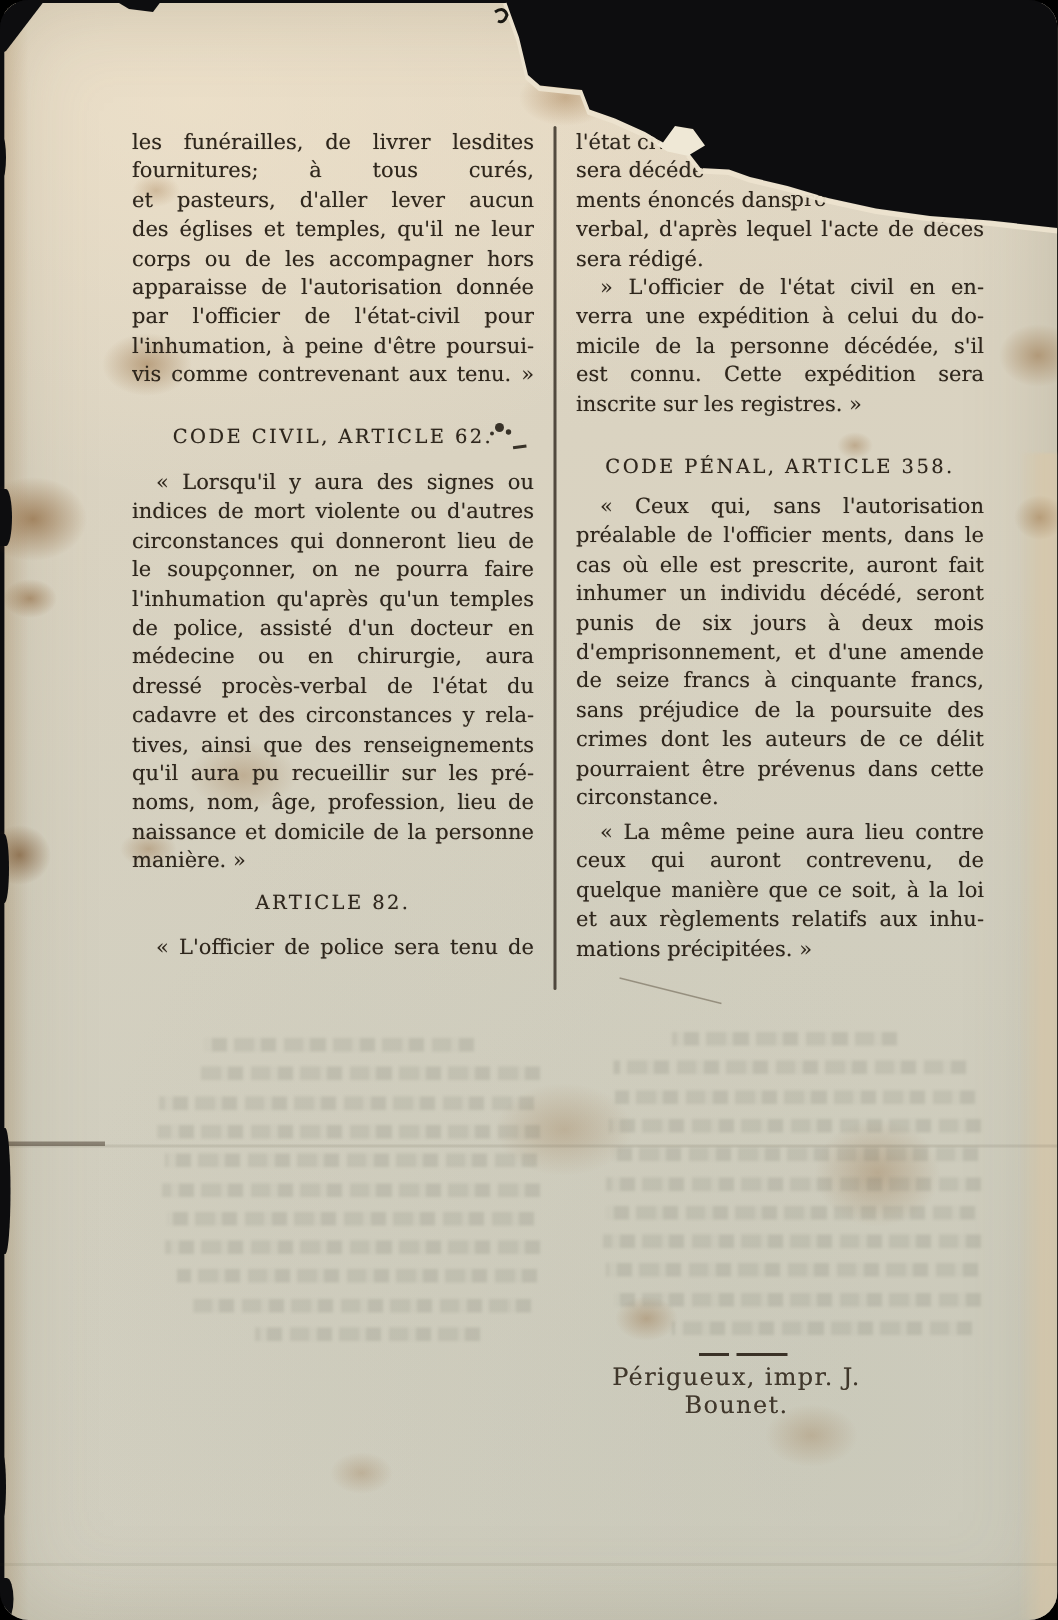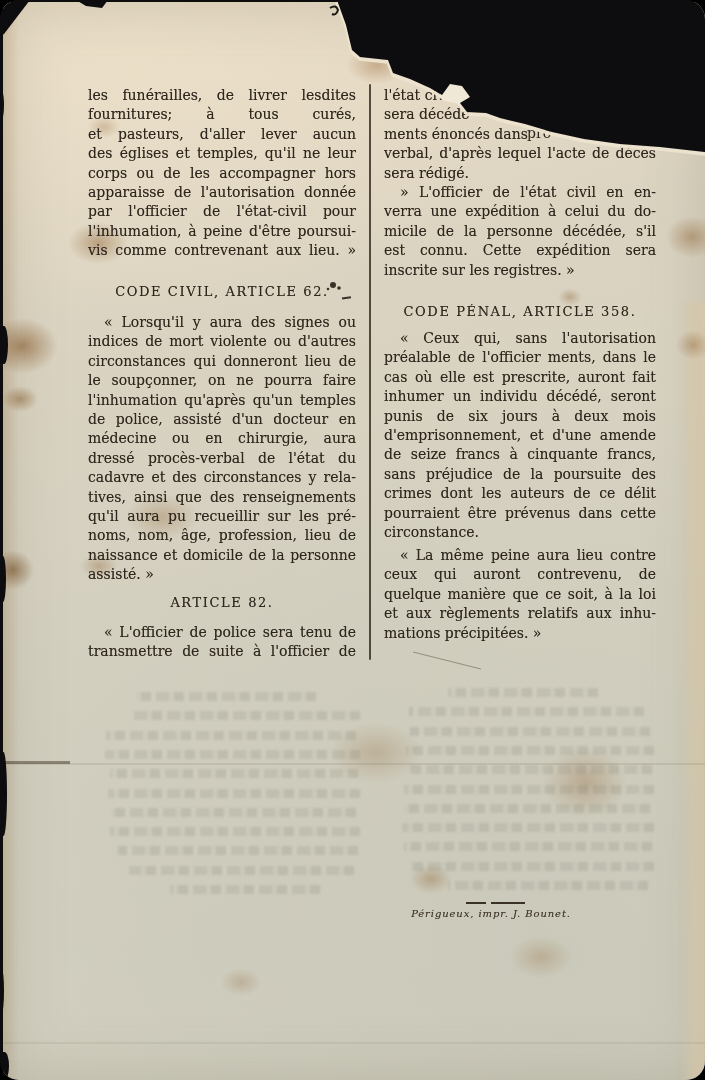--- a/index.html
+++ b/index.html
@@ -38,21 +38,21 @@
   .ind{text-indent:16px;}
   .heading{position:absolute;left:0;width:100%;text-align:center;
     font-size:13px;letter-spacing:1.6px;color:var(--ink,#2e261c);
     text-shadow:0 0 .5px rgba(46,38,28,.45);}
   #torn-fragment{position:absolute;left:527px;top:124px;color:var(--ink,#2e261c);
     font-size:14px;line-height:19.4px;}
   #divider{position:absolute;left:369px;top:84px;width:2px;height:576px;
     background:rgba(42,34,26,.78);border-radius:1px;}
   
   #imprint{position:absolute;left:400px;top:908px;width:182px;text-align:center;
-    font-size:10px;letter-spacing:.9px;color:#40372b;text-shadow:0 0 .4px rgba(64,55,43,.5);font-style:italic;}
+    font-size:16px;letter-spacing:.9px;color:#40372b;text-shadow:0 0 .4px rgba(64,55,43,.5);}
   .imprint-dash{position:absolute;height:2px;background:#3a3126;top:902px;}
   #imprint-dash1{left:466px;width:20px;}
   #imprint-dash2{left:491px;width:34px;}
   
   .ghost{position:absolute;filter:blur(1.1px);opacity:.5;transform:scaleX(-1);}
   .gline{position:absolute;height:9px;
     background:repeating-linear-gradient(90deg,
       rgba(96,99,86,.30) 0 10px, rgba(96,99,86,.06) 10px 15px,
       rgba(96,99,86,.24) 15px 28px, rgba(96,99,86,0) 28px 33px);}
   
@@ -126,43 +126,42 @@
   <div class="col" id="col-left">
     <div class="para" style="top:0;">
         <div class="line jl">les funérailles, de livrer lesdites</div>
         <div class="line jl">fournitures; à tous curés, desservants</div>
         <div class="line jl">et pasteurs, d'aller lever aucun</div>
         <div class="line jl">des églises et temples, qu'il ne leur</div>
         <div class="line jl">corps ou de les accompagner hors</div>
         <div class="line jl">apparaisse de l'autorisation donnée</div>
         <div class="line jl">par l'officier de l'état-civil pour</div>
         <div class="line jl">l'inhumation, à peine d'être poursui-</div>
-        <div class="line jl">vis comme contrevenant aux lieu. »</div>
+        <div class="line jl">vis comme contrevenant aux tenu. »</div>
       </div>
     <div class="heading" style="top:196px;">CODE CIVIL, ARTICLE 62.</div>
     <div class="para" style="top:227px;">
         <div class="line jl ind">« Lorsqu'il y aura des signes ou</div>
         <div class="line jl">indices de mort violente ou d'autres</div>
         <div class="line jl">circonstances qui donneront lieu de</div>
         <div class="line jl">le soupçonner, on ne pourra faire</div>
         <div class="line jl">l'inhumation qu'après qu'un temples</div>
         <div class="line jl">de police, assisté d'un docteur en</div>
         <div class="line jl">médecine ou en chirurgie, aura</div>
         <div class="line jl">dressé procès-verbal de l'état du</div>
         <div class="line jl">cadavre et des circonstances y rela-</div>
         <div class="line jl">tives, ainsi que des renseignements</div>
         <div class="line jl">qu'il aura pu recueillir sur les pré-</div>
         <div class="line jl">noms, nom, âge, profession, lieu de</div>
         <div class="line jl">naissance et domicile de la personne</div>
-        <div class="line">assisté. »</div>
+        <div class="line">manière. »</div>
       </div>
     <div class="heading" style="top:507px;">ARTICLE 82.</div>
     <div class="para" style="top:537px;">
         <div class="line jl ind">« L'officier de police sera tenu de</div>
-        <div class="line jl">transmettre de suite à l'officier de</div>
       </div>
   </div>
 
   <div id="divider"></div>
 
   <div class="col" id="col-right">
     <div class="para" style="top:0;">
         <div class="line">l'état civil</div>
         <div class="line">sera décédé</div>
         <div class="line">ments énoncés dans</div>

